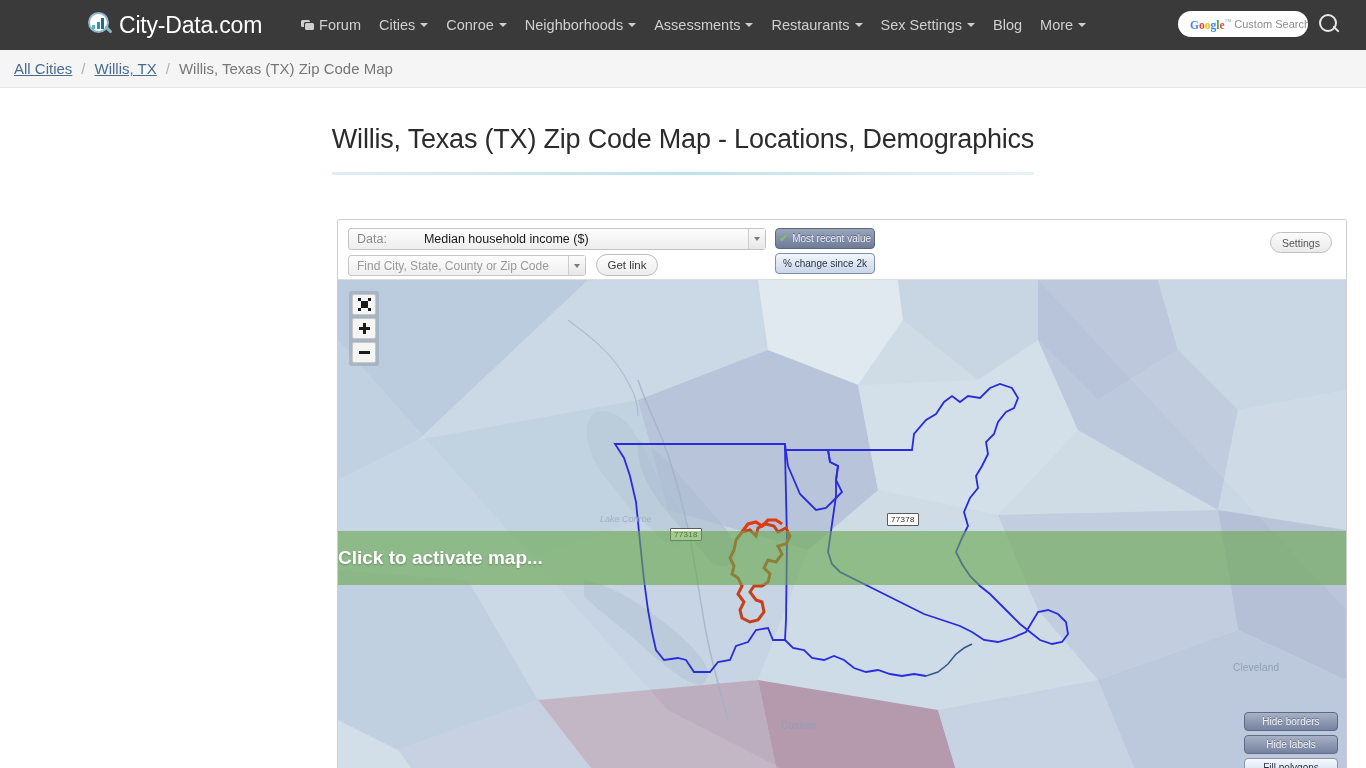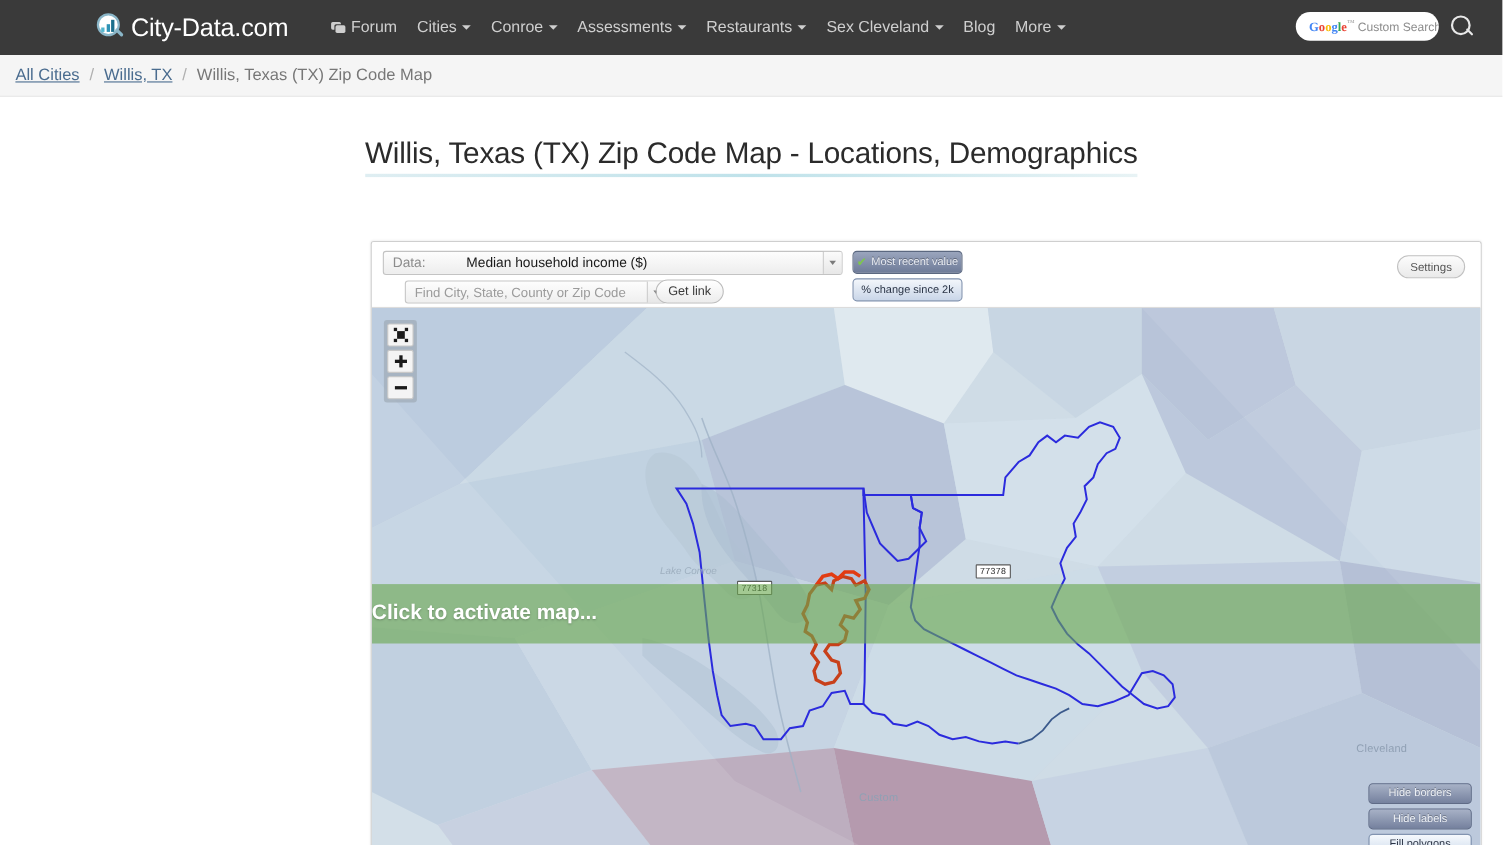--- a/index.html
+++ b/index.html
@@ -149,21 +149,21 @@
 
   
   .page-title {
     text-align: center;
     margin-top: 36px;
     font-size: 27px;
     font-weight: normal;
     color: #2b2b2b;
     letter-spacing: -0.2px;
   }
-  .title-inner { display:inline-block; padding-bottom: 6px; position: relative; }
+  .title-inner { display:inline-block; padding-bottom: 20px; position: relative; }
   .title-inner::after {
     content:"";
     position:absolute; left:0; right:0; bottom:0;
     height:3px;
     background: linear-gradient(to right, #dfeef2, #bfe2ea, #e8f3f5);
   }
 
   
   .map-widget {
     position: absolute;
@@ -212,21 +212,20 @@
     position: absolute; left: 10px; top: 35px;
     width: 238px; height: 21px;
     background: linear-gradient(to bottom,#fdfdfd,#efefef);
     border: 1px solid #c6c6c6;
     border-radius: 3px;
     display: flex; align-items: center;
     font-size: 12px;
     padding-left: 8px;
     color: #9b9b9b;
     cursor: text;
-    margin-left: 20px;
   }
   .getlink-btn {
     position: absolute; left: 258px; top: 34px;
     width: 62px; height: 22px;
     border: 1px solid #bcbcbc;
     border-radius: 11px;
     background: linear-gradient(to bottom,#ffffff,#ececec);
     display:flex;align-items:center;justify-content:center;
     font-size: 11.5px; color:#3a3a3a;
     cursor: pointer;
@@ -396,29 +395,33 @@
     </div>
     <div class="navitem">
       <span>Cities</span>
       <span class="caret"></span>
     </div>
     <div class="navitem">
       <span>Conroe</span>
       <span class="caret"></span>
     </div>
     <div class="navitem">
+      <span>Neighborhoods</span>
+      <span class="caret"></span>
+    </div>
+    <div class="navitem">
       <span>Assessments</span>
       <span class="caret"></span>
     </div>
     <div class="navitem">
       <span>Restaurants</span>
       <span class="caret"></span>
     </div>
     <div class="navitem">
-      <span>Sex Cleveland</span>
+      <span>Sex Settings</span>
       <span class="caret"></span>
     </div>
     <div class="navitem">
       <span>Blog</span>
     </div>
     <div class="navitem">
       <span>More</span>
       <span class="caret"></span>
     </div>
   </div>
@@ -579,21 +582,21 @@
       <div class="btn">
         <span class="ico-minus"></span>
       </div>
     </div>
 
     <div class="zip-label" style="left:332px; top:248px;">77318</div>
     <div class="zip-label" style="left:549px; top:233px;">77378</div>
 
     <div class="lake-label" style="left:262px; top:234px;">Lake Conroe</div>
 
-    <div class="place-label" style="left:895px; top:396px;">Cleveland</div>
+    <div class="place-label" style="left:895px; top:382px;">Cleveland</div>
     <div class="place-label" style="left:443px; top:440px;">Custom</div>
 
     <div class="corner-btns">
       <div class="corner-btn cb-dark">Hide borders</div>
       <div class="corner-btn cb-dark">Hide labels</div>
       <div class="corner-btn cb-light">Fill polygons</div>
     </div>
 
     <div class="activate-band">
       <span>Click to activate map...</span>

